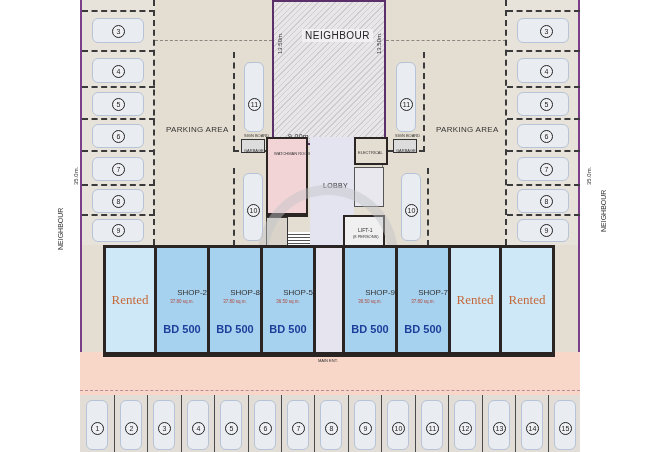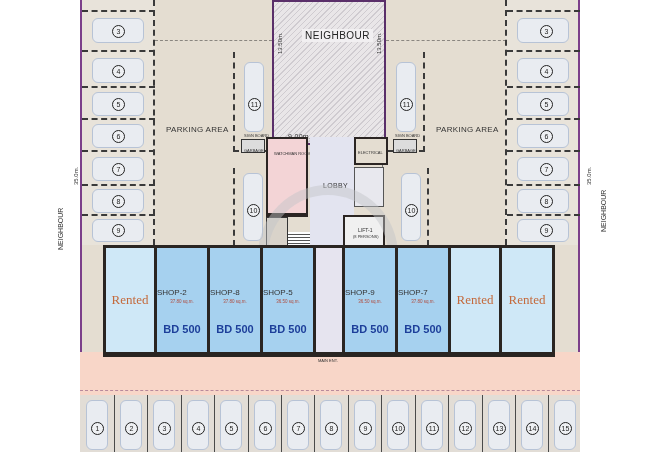--- a/index.html
+++ b/index.html
@@ -14,21 +14,21 @@
   .label{position:absolute;font-size:8px;color:#333;letter-spacing:0.3px;white-space:nowrap;}
   .tiny{position:absolute;font-size:4px;color:#333;white-space:nowrap;}
   .substation{left:272px;top:0;width:114px;height:145px;border:2px solid #5a2f6a;background:repeating-linear-gradient(135deg,#e9e6e8 0 3px,#cfcbd0 3px 4px);}
   .sub-label{position:absolute;left:28px;top:27px;background:#f1eff1;padding:1px 3px;font-size:10px;color:#222;letter-spacing:0.5px;}
   .vtext{position:absolute;font-size:6px;color:#333;transform:rotate(-90deg);transform-origin:left top;white-space:nowrap;}
   .shops{left:103px;top:245px;width:452px;height:112px;background:#2a2522;}
   .unit{position:absolute;top:3px;height:104px;box-sizing:border-box;}
   .unit.rented{background:#cfe8f7;}
   .unit.shop{background:#a6d1ef;}
   .unit.corr{background:#e6e4ef;}
-  .shop-name{position:absolute;width:100%;top:40px;text-align:left;font-size:8px;color:#333;}
+  .shop-name{position:absolute;width:100%;top:40px;text-align:right;font-size:8px;color:#333;}
   .shop-area{position:absolute;width:100%;top:51px;text-align:center;font-size:4.5px;color:#b04a3c;}
   .shop-price{position:absolute;width:100%;top:75px;text-align:center;font-size:11px;color:#1d3f9a;font-weight:bold;}
   .rented-lbl{position:absolute;width:100%;top:44px;text-align:center;font-family:"Liberation Serif",serif;font-size:13px;color:#c46a3c;}
   .forecourt{left:80px;top:352px;width:500px;height:44px;background:#f8d6c8;}
   .bot-parking{left:80px;top:395px;width:500px;height:57px;background:#e2ddd6;}
   .bspace{position:absolute;top:0;height:57px;border-left:1.5px solid #4a4a4a;box-sizing:border-box;}
   .core{left:235px;top:137px;width:188px;height:110px;}
   .pinkroom{position:absolute;background:#f3d4d6;border:2px solid #2b2523;box-sizing:border-box;}
   .lobby{position:absolute;background:#e3e4f0;}
   .wall{position:absolute;background:#2b2523;}

